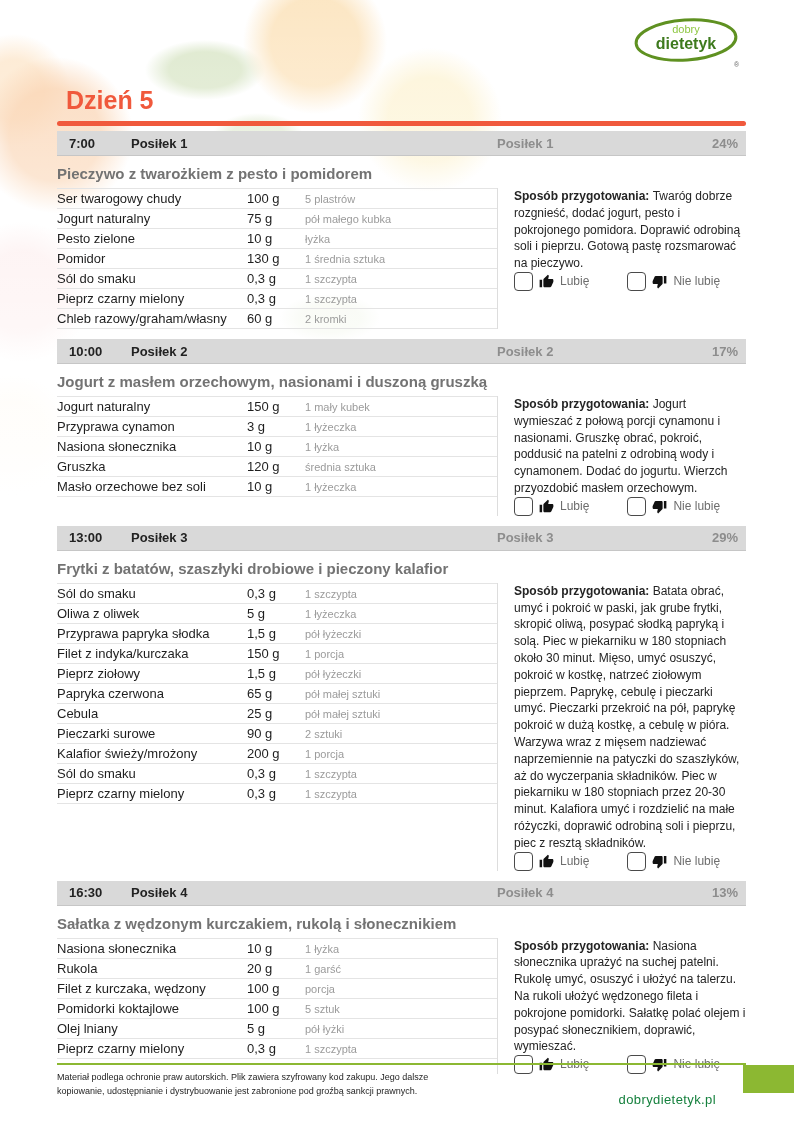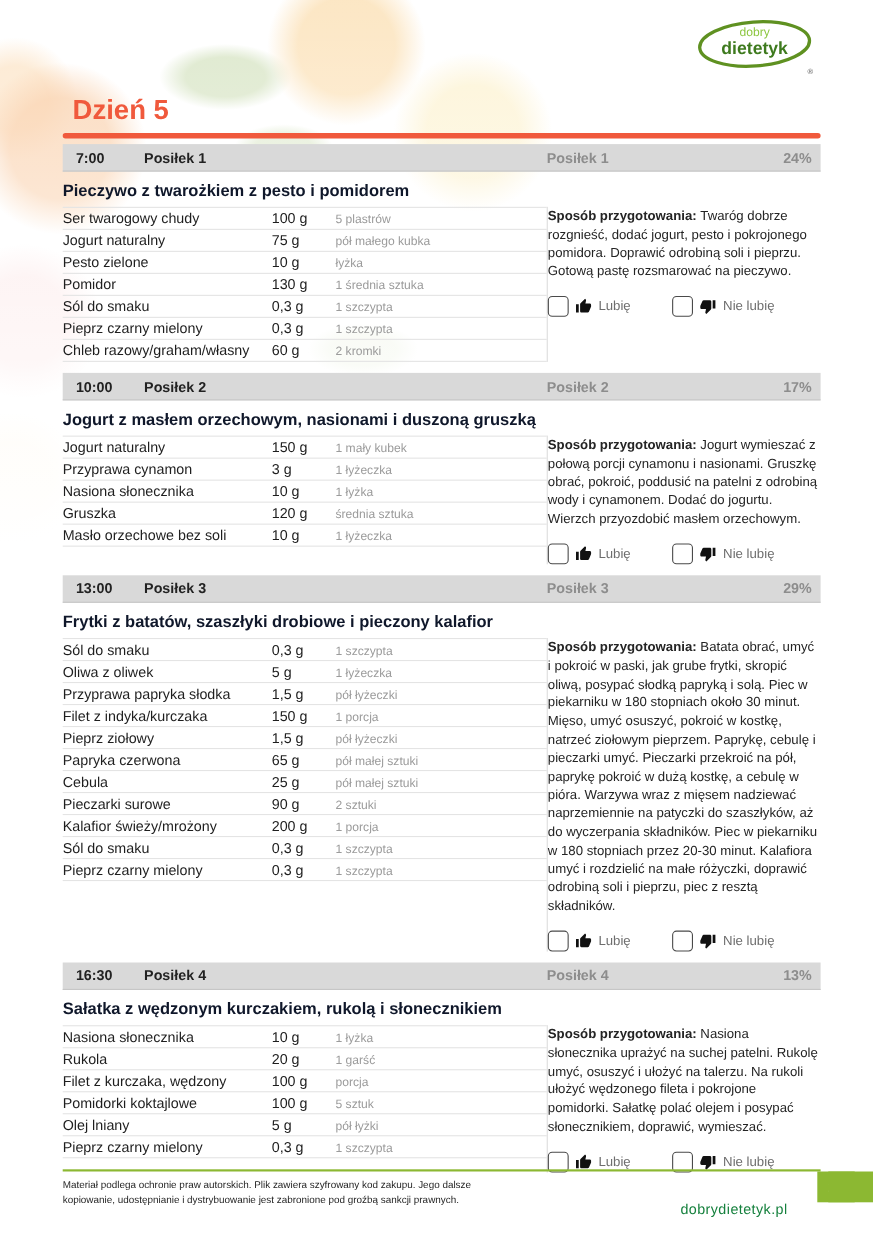--- a/index.html
+++ b/index.html
@@ -23,33 +23,33 @@
   .page-title{position:absolute;top:86px;left:66px;font-size:25px;font-weight:bold;color:#f0593c;}
   .orange-rule{position:absolute;top:121px;left:57px;width:689px;height:5px;background:#f0593c;border-radius:3px;}
   .content{position:absolute;top:131px;left:57px;width:689px;}
   .meal-section{margin-bottom:10px;}
   .meal-bar{height:24px;background:#d9d9d9;border-bottom:1px solid #c6c6c6;
             display:flex;align-items:center;position:relative;font-size:13px;}
   .meal-time{margin-left:12px;width:54px;font-weight:bold;color:#222;}
   .meal-name{font-weight:bold;color:#222;margin-left:8px;}
   .meal-name-right{position:absolute;left:440px;color:#8d8d8d;font-weight:600;}
   .meal-percent{position:absolute;right:8px;color:#8d8d8d;font-weight:600;}
-  .meal-title{font-size:15px;font-weight:bold;color:#0f172a;margin:9px 0 6px 0;}
+  .meal-title{font-size:15px;font-weight:bold;color:#737373;margin:9px 0 6px 0;}
   .meal-body{display:flex;align-items:stretch;}
   .ing-col{width:440px;}
   .ing-row{display:flex;align-items:baseline;padding:2px 0;border-bottom:1px solid #e4e4e4;}
   .ing-col .ing-row:first-child{border-top:1px solid #e4e4e4;}
   .ing-name{width:190px;font-size:13px;line-height:15px;color:#1e1e1e;}
   .ing-amount{width:58px;font-size:13px;line-height:15px;color:#1e1e1e;}
   .ing-measure{flex:1;font-size:11px;color:#9b9b9b;}
-  .prep-col{flex:1;border-left:1px solid #ddd;margin-left:0;padding-left:0;
+  .prep-col{flex:1;border-left:1px solid #ddd;margin-left:0;padding-left:16px;
             font-size:12px;line-height:1.4;color:#242424;}
   .prep-label{font-weight:bold;}
   .prep-label::after{content:": ";font-weight:bold;}
-  .vote-row{display:flex;align-items:center;margin-top:14px;text-align:center;}
+  .vote-row{display:flex;align-items:center;text-align:center;}
   .vote-checkbox{width:17px;height:17px;border:1px solid #4a4a4a;border-radius:4px;background:#fff;flex:0 0 auto;}
   .vote-icon{width:15px;height:15px;margin-left:6px;fill:#111;flex:0 0 auto;}
   .vote-label{font-size:12px;color:#6d6d6d;margin-left:6px;}
   .vote-gap{width:38px;}
   .footer-rule{position:absolute;left:57px;top:1063px;width:689px;height:2px;background:#8cb832;}
   .footer-text{position:absolute;left:57px;top:1071px;width:405px;font-size:9px;line-height:1.55;color:#1f1f1f;}
   .footer-site{position:absolute;right:78px;top:1072px;font-size:13px;color:#15803d;letter-spacing:.4px;margin-top:20px;}
   .page-box{position:absolute;left:712px;top:1065px;width:34px;height:28px;background:#8cb832;
             color:#fff;font-size:13px;font-weight:bold;display:flex;align-items:center;justify-content:center;margin-left:31px;}
   .edge-box{position:absolute;left:753px;top:1065px;width:41px;height:28px;background:#8cb832;}

